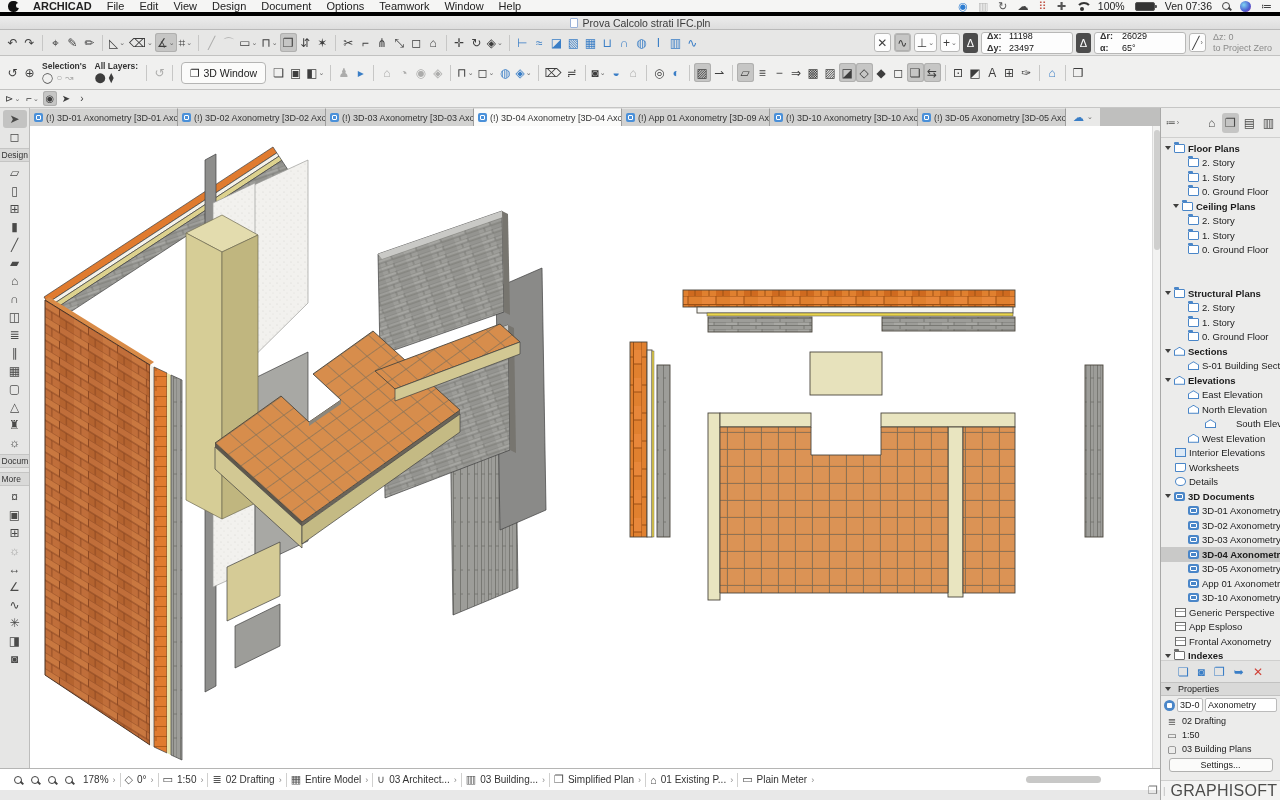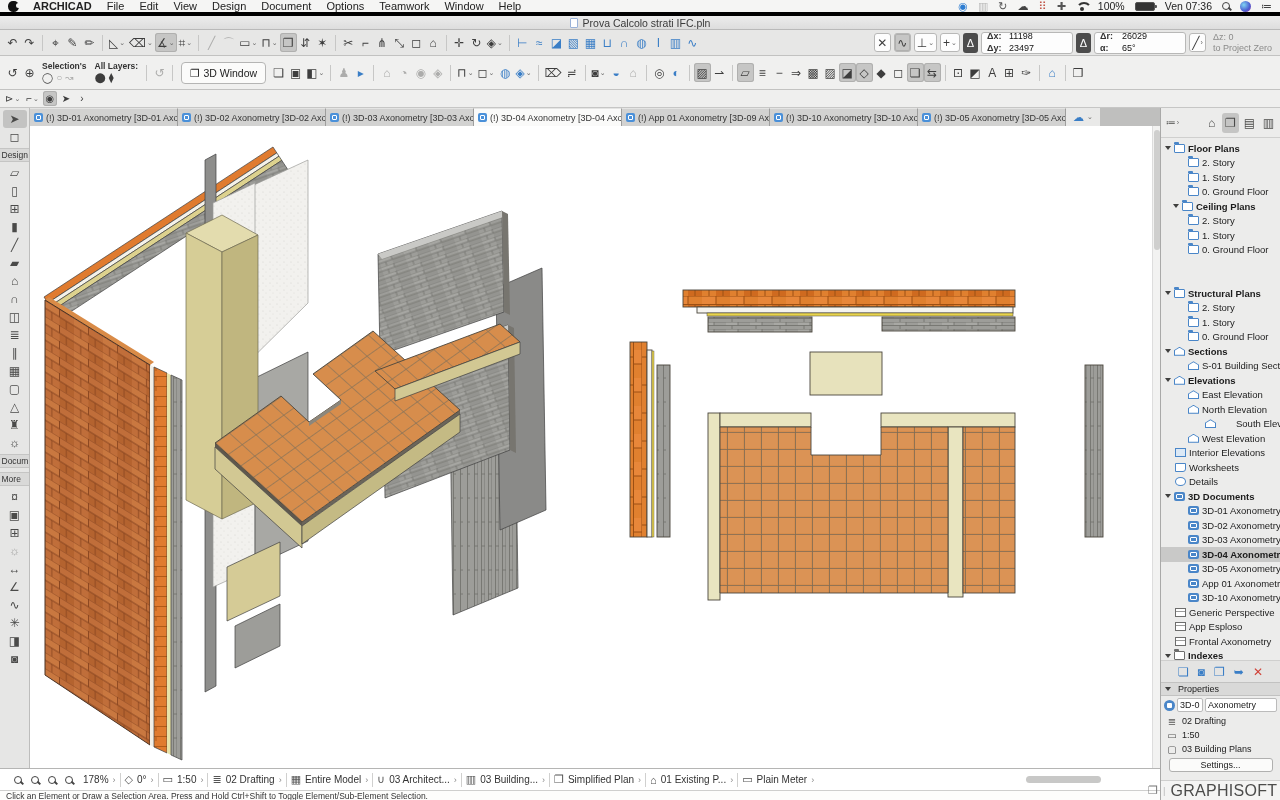--- a/index.html
+++ b/index.html
@@ -798,23 +798,20 @@
           <span class="bitem">
             <span class="bic">▭</span>
             <span>Plain Meter</span>
             <span class="chev">›</span>
           </span>
         </span>
       <span class="hscrolltrack">
           <span class="hscroll"></span>
         </span>
     </div>
-    <div class="statusbar">
-      <span>Click an Element or Draw a Selection Area. Press and Hold Ctrl+Shift to Toggle Element/Sub-Element Selection.</span>
-    </div>
   </div>
 
   <div class="sidebar">
     <div class="navhdr" id="navhdr">
       <span class="nic" style="font-size:10px">≔<span class="caret">›</span></span>
       <span class="spacer"></span>
     <span class="nic">⌂</span>
         <span class="nic sel">❐</span>
         <span class="nic">▤</span>
         <span class="nic">▥</span>

